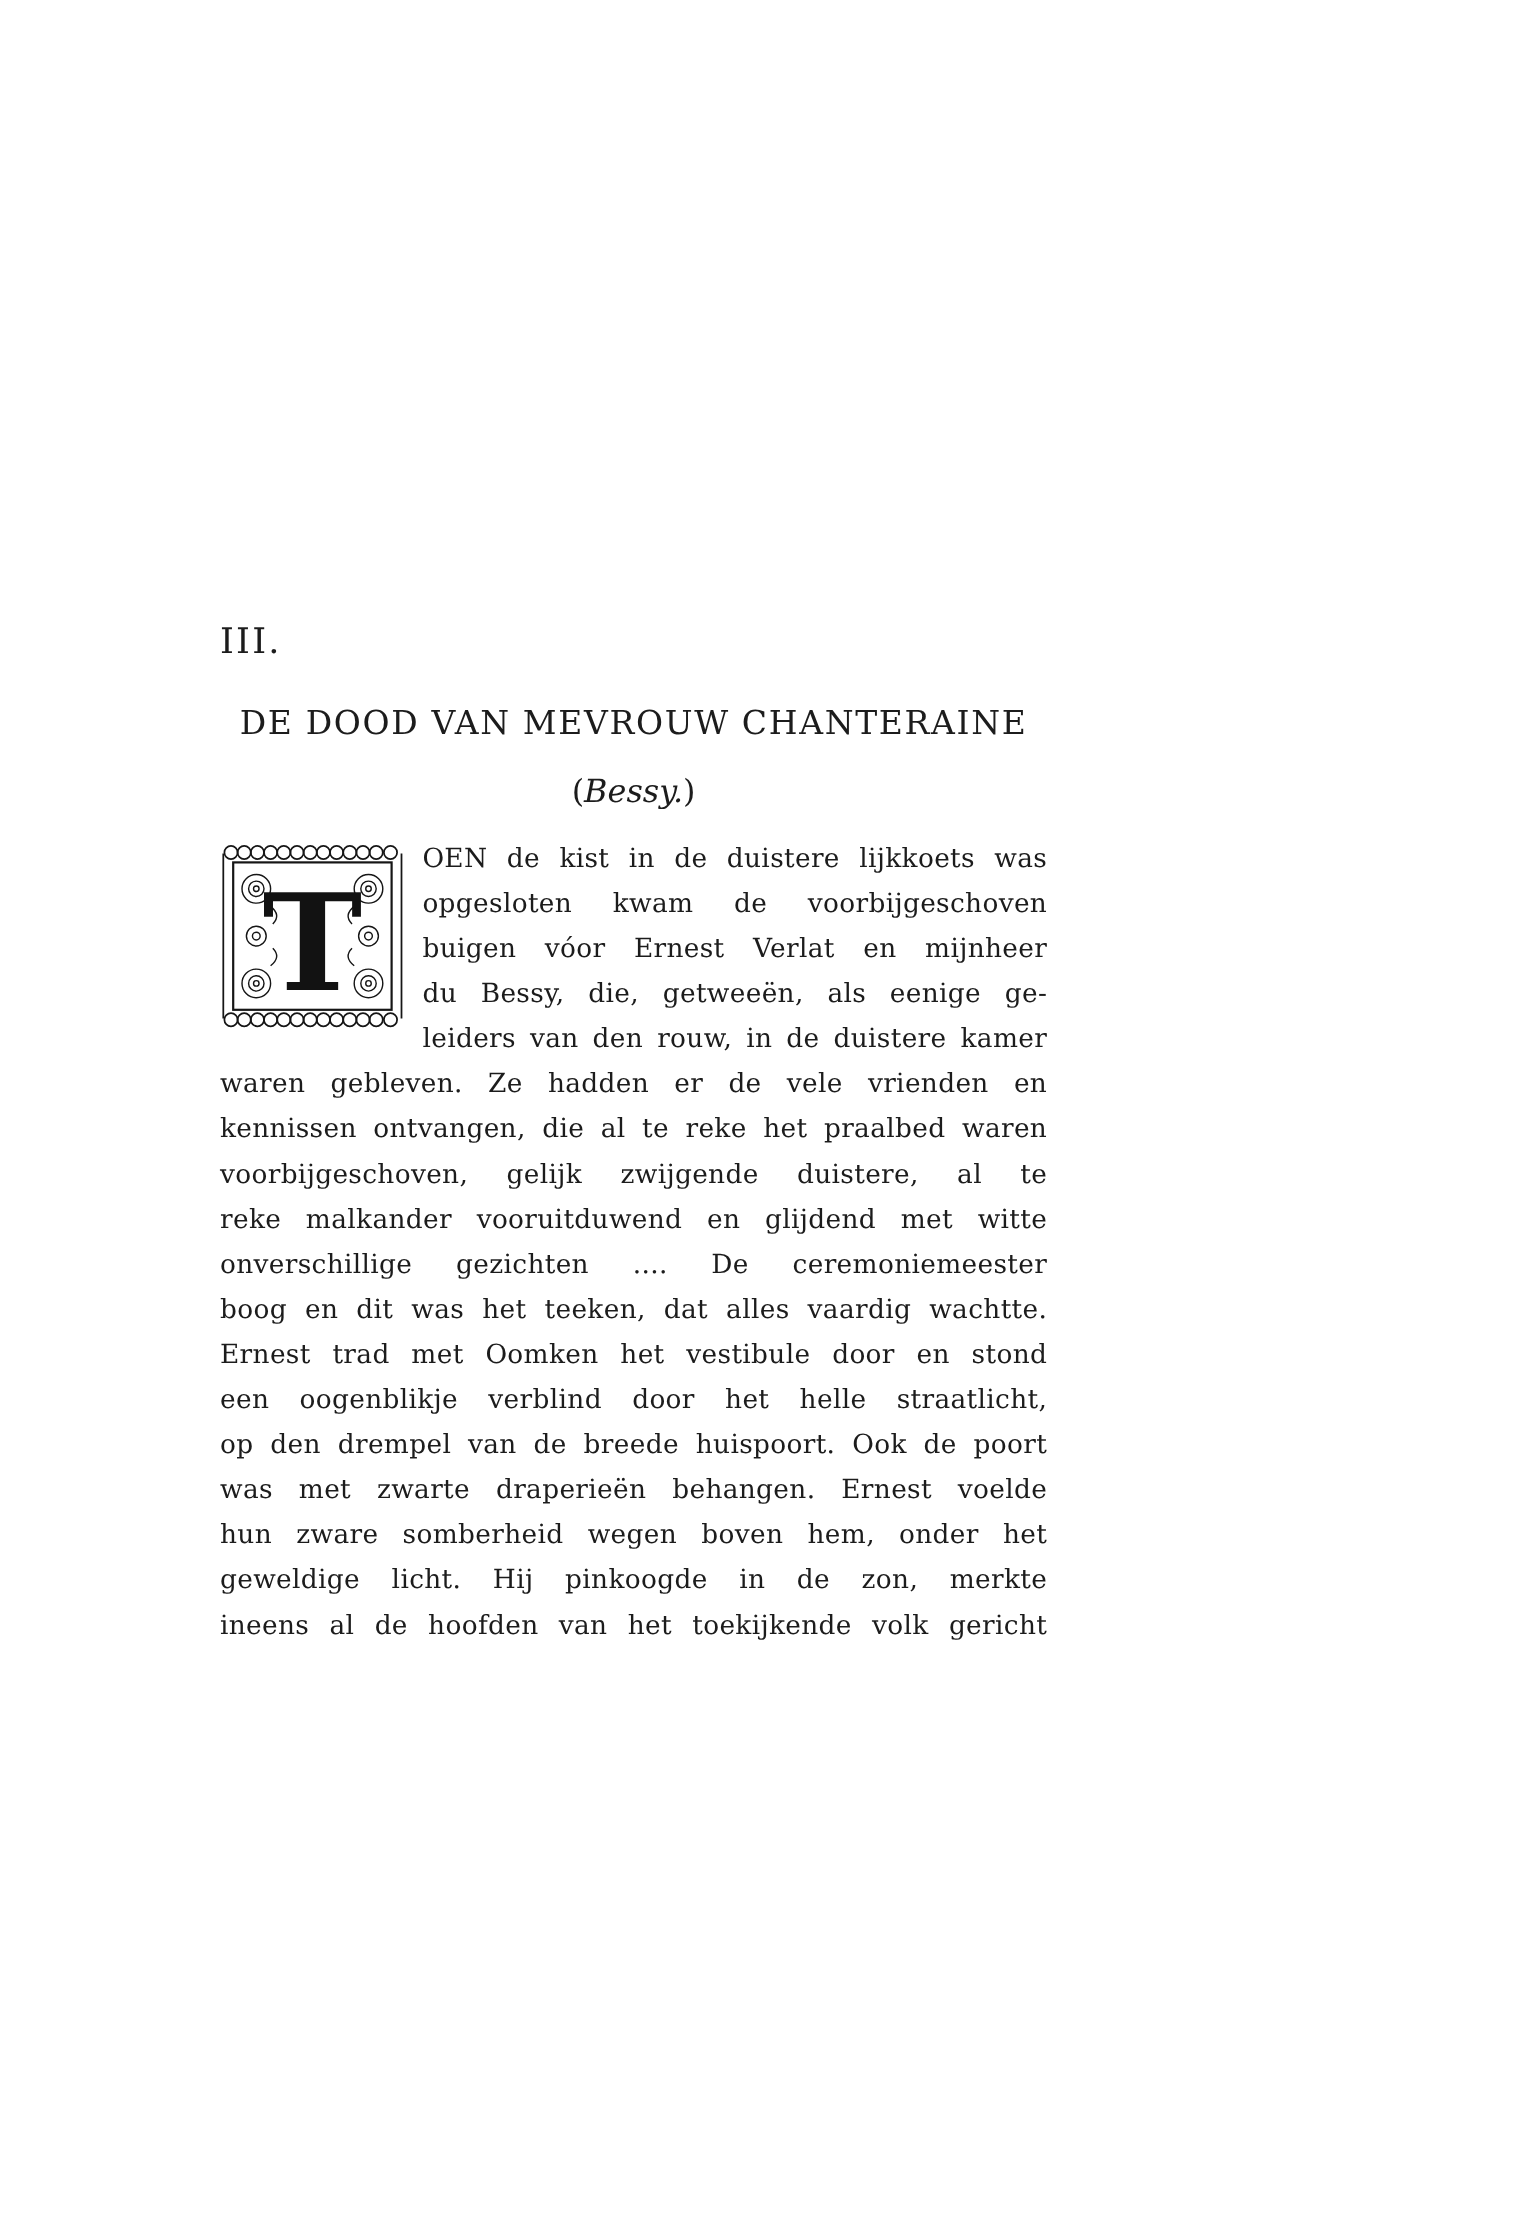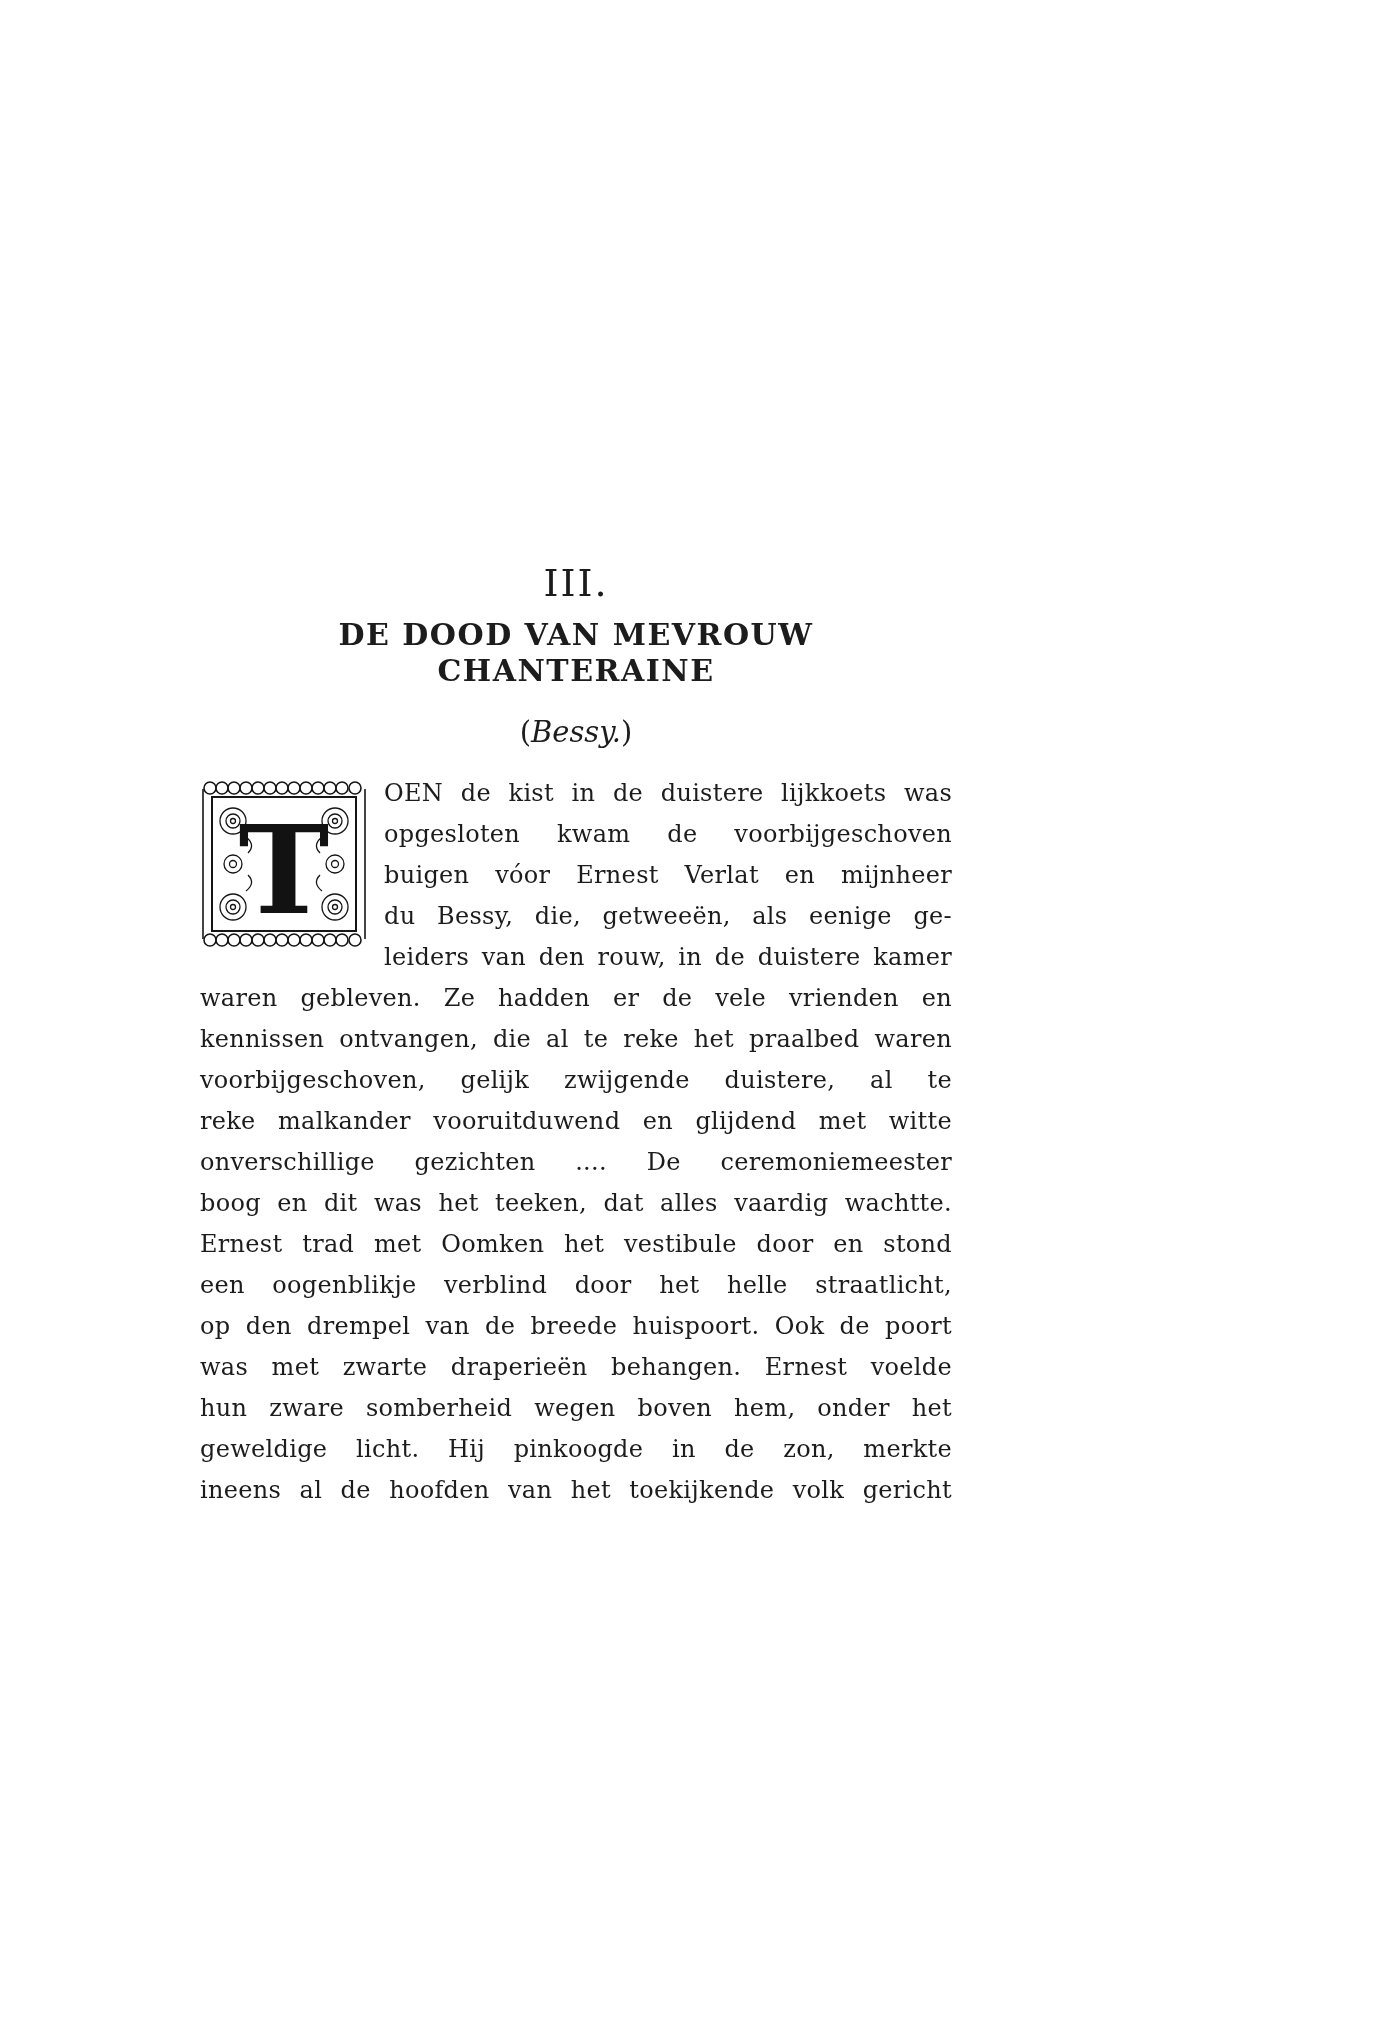--- a/index.html
+++ b/index.html
@@ -16,30 +16,30 @@
     font-family: "DejaVu Serif", "Liberation Serif", serif;
     overflow: hidden;
   }
   .content {
     position: absolute;
     left: 200px;
     top: 566px;
     width: 752px;
   }
   .chapter-number {
-    text-align: center;
-    font-size: 38px;
+    text-align: left;
+    font-size: 32px;
     letter-spacing: 2px;
     line-height: 34px;
-    margin-bottom: 17px;
+    margin-bottom: 40px;
   }
   .title {
     text-align: center;
     font-size: 30px;
-    font-weight: bold;
+    font-weight: normal;
     letter-spacing: 1.5px;
     line-height: 36px;
     margin: 0 0 26px 0;
   }
   .subtitle {
     text-align: center;
     font-size: 29px;
     line-height: 34px;
     margin-bottom: 24px;
   }

